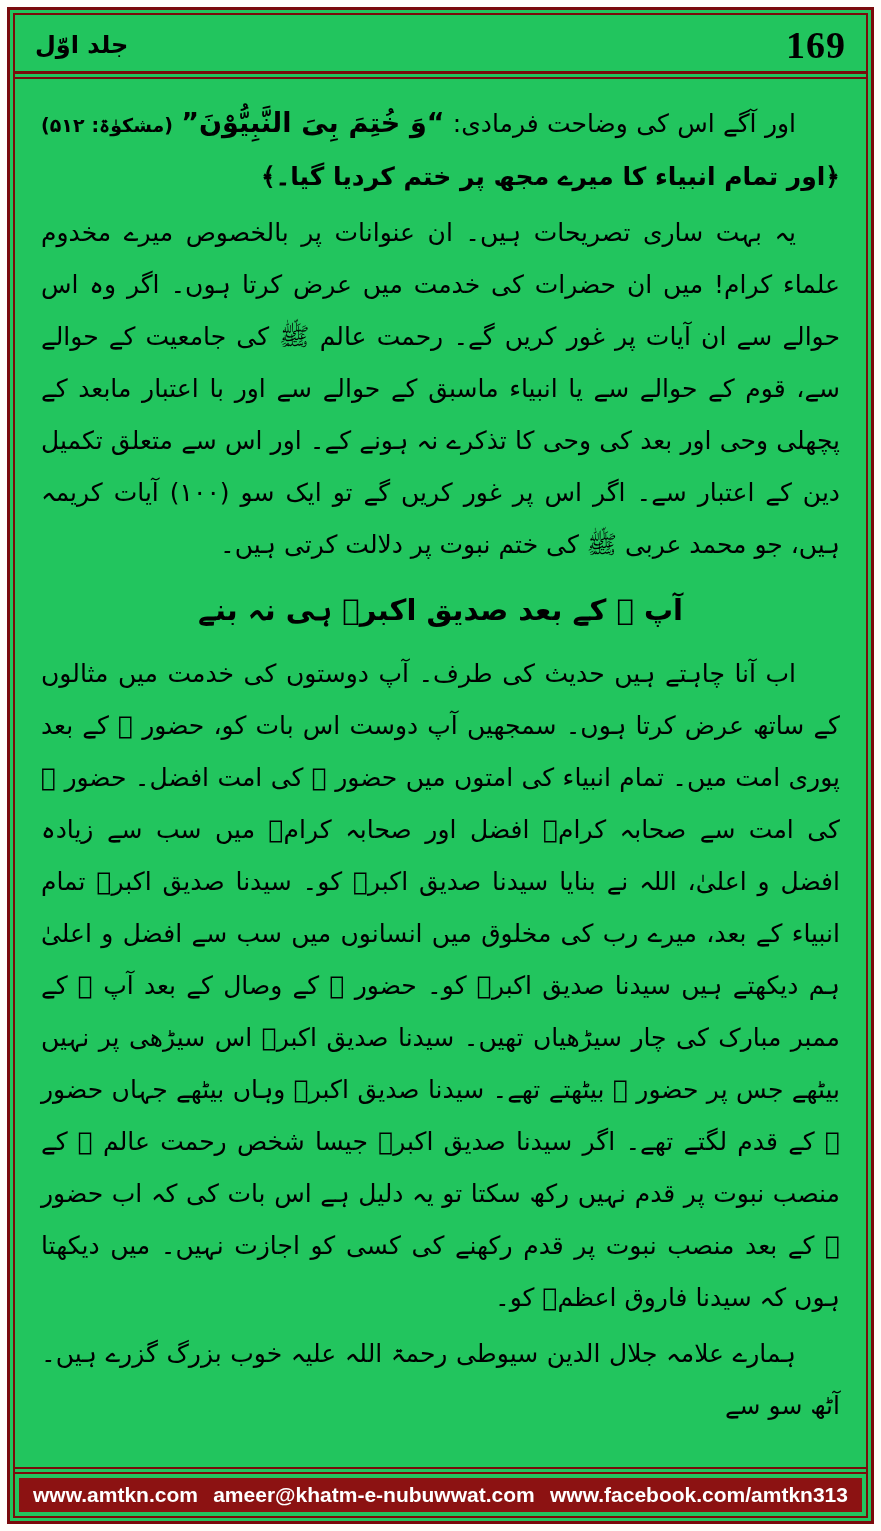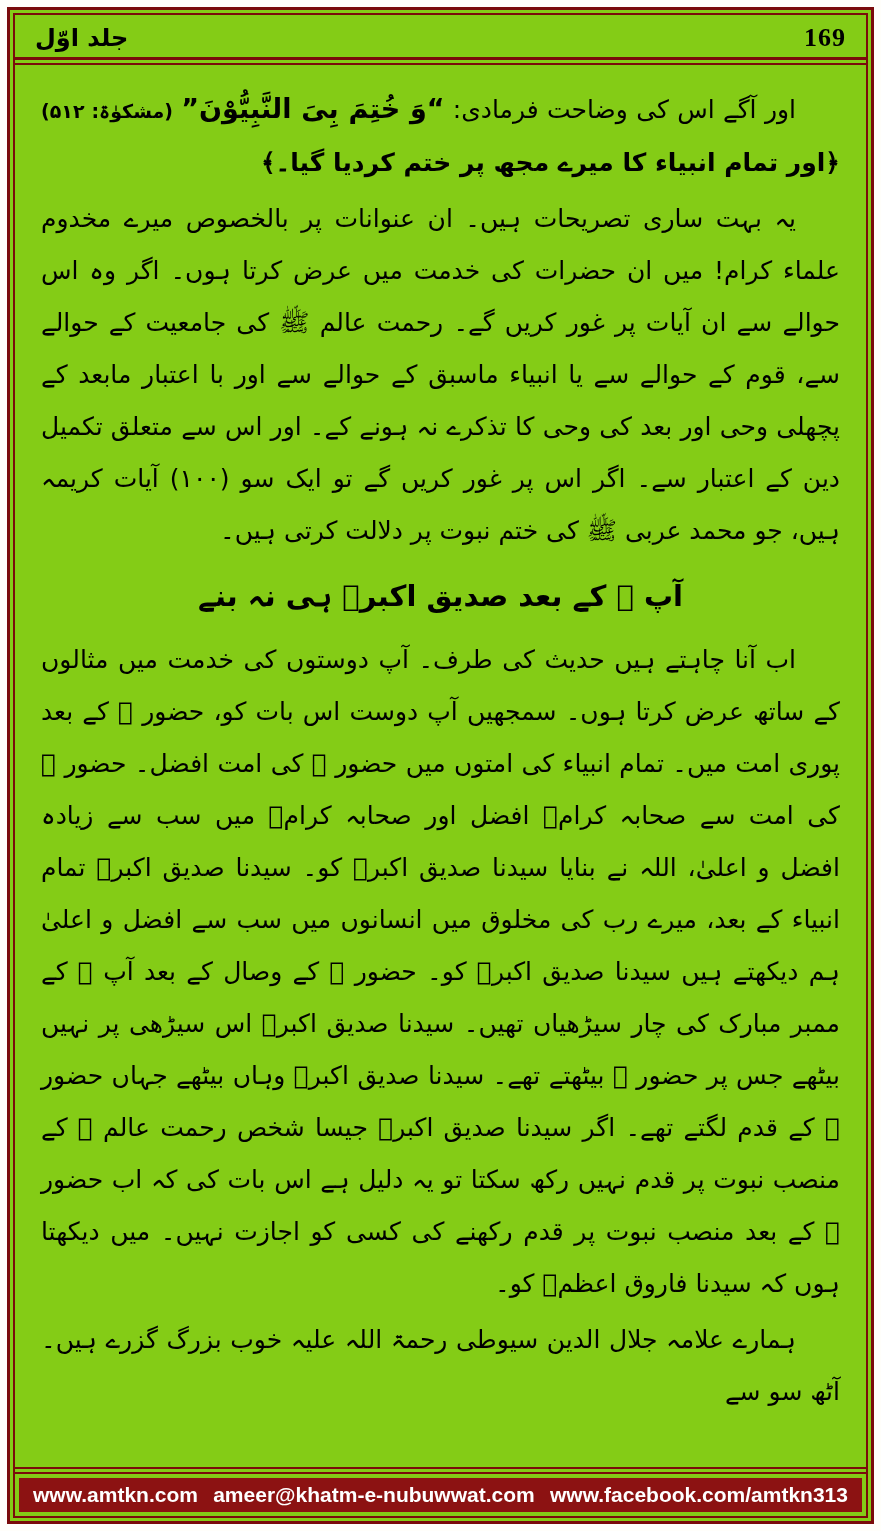--- a/index.html
+++ b/index.html
@@ -3,34 +3,34 @@
 <meta charset="utf-8">
 <style>
   html,body{margin:0;padding:0;background:#e8e8e8;}
   .page{
     width:881px;height:1531px;background:#fffefa;margin:0 auto;
     box-sizing:border-box;padding:7px;
     font-family:"DejaVu Sans",sans-serif;color:#000;
   }
   .frame-outer{
     height:100%;box-sizing:border-box;
-    border:3px solid #7a0b0b;padding:3px;background:#84cc16;
+    border:3px solid #7a0b0b;padding:3px;background:#22c55e;
   }
   .frame-inner{
     height:100%;box-sizing:border-box;
     border:2px solid #7a0b0b;
     display:flex;flex-direction:column;overflow:hidden;
   }
   
   .page-header{
     display:flex;align-items:center;justify-content:space-between;
     padding:8px 20px 4px 20px;
   }
   .vol{font-weight:bold;font-size:24px;direction:rtl;}
-  .pnum{font-weight:bold;font-size:26px;font-family:"Liberation Serif","DejaVu Serif",serif;letter-spacing:1px;}
+  .pnum{font-weight:bold;font-size:38px;font-family:"Liberation Serif","DejaVu Serif",serif;letter-spacing:1px;}
   .btitle{font-weight:bold;font-size:25px;direction:rtl;}
   .double-rule{
     height:3px;
     border-top:3px solid #7a0b0b;
     border-bottom:2px solid #7a0b0b;
     margin:0;
   }
   
   .body{
     flex:1 1 auto;overflow:hidden;

